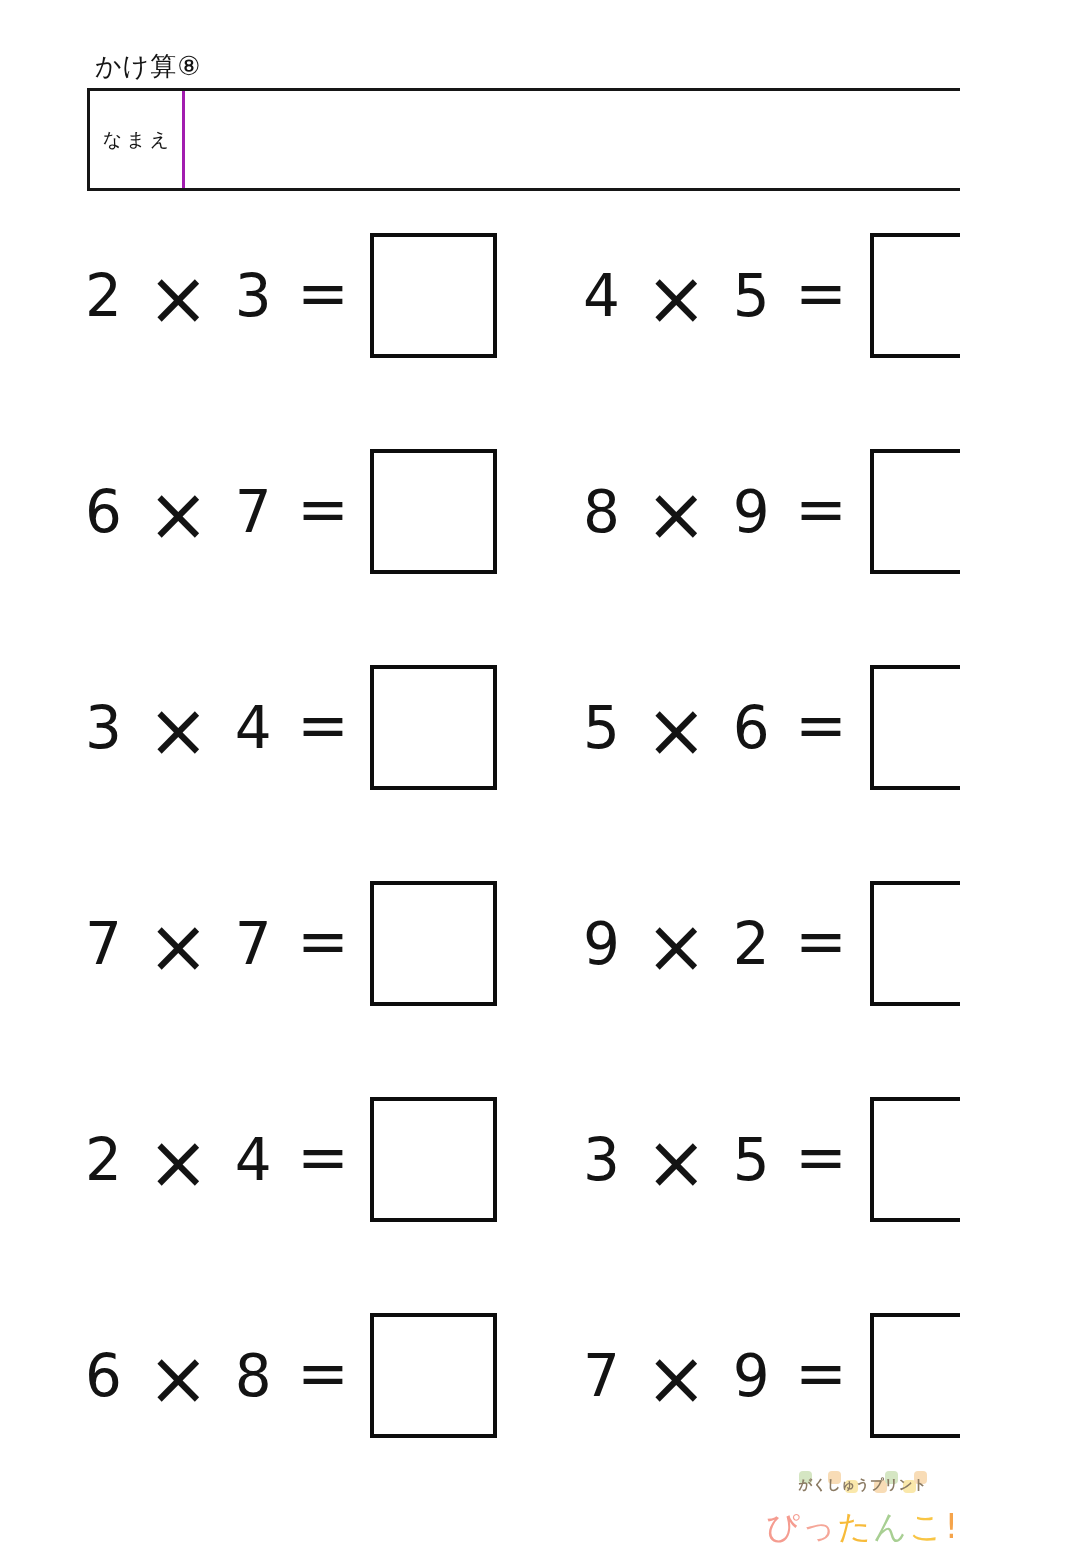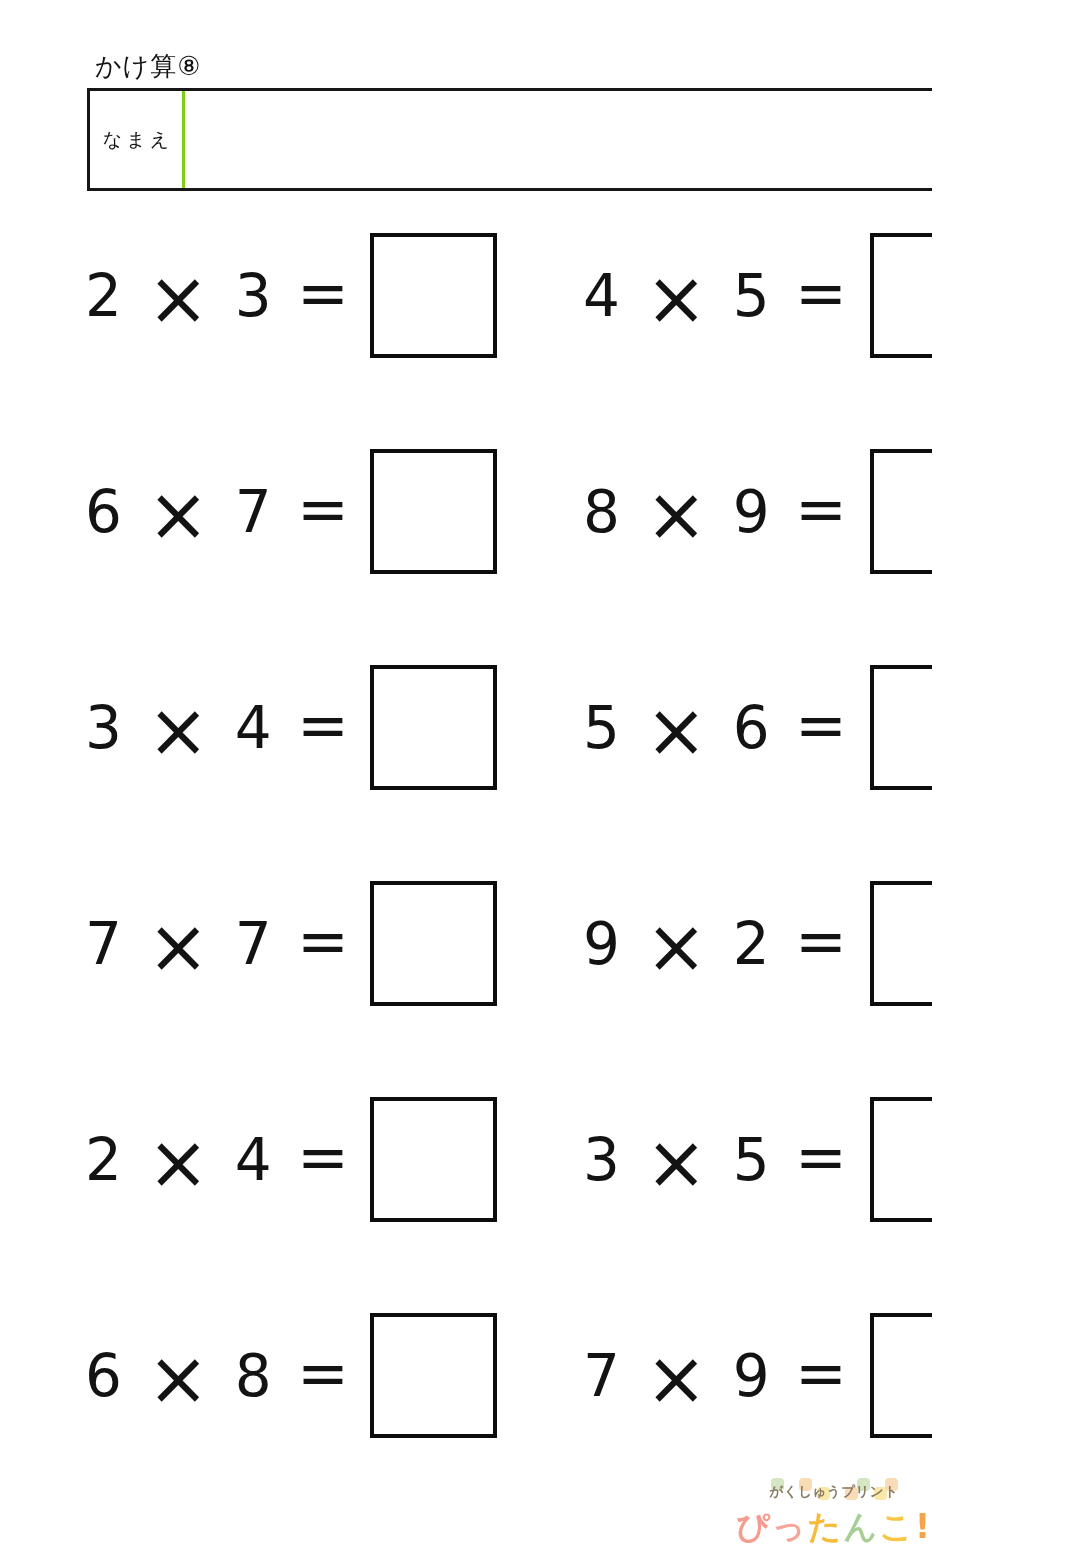--- a/index.html
+++ b/index.html
@@ -4,20 +4,21 @@
 <style>
   html, body { margin: 0; padding: 0; background: #ffffff; }
   body { font-family: "DejaVu Sans", "Liberation Sans", sans-serif; }
 
   .page {
     position: relative;
     width: 932px;
     height: 1560px;
     background: #ffffff;
     overflow: hidden;
+    padding-left: 28px;
   }
 
   .title {
     position: absolute;
     left: 95px;
     top: 49px;
     font-size: 26px;
     color: #141414;
     letter-spacing: 1px;
     white-space: nowrap;
@@ -29,21 +30,21 @@
     top: 88px;
     width: 907px;
     height: 103px;
     border: 3px solid #161616;
     box-sizing: border-box;
     display: flex;
     background: #ffffff;
   }
   .name-label-cell {
     width: 92px;
-    border-right: 3px solid #84cc16;
+    border-right: 3px solid #a21caf;
     display: flex;
     align-items: center;
     justify-content: center;
     font-size: 19px;
     color: #141414;
     letter-spacing: 4px;
     text-indent: 4px;
   }
   .name-field { flex: 1; }
 
@@ -103,23 +104,23 @@
     height: 13px;
     border-radius: 4px;
     background: var(--piece);
     left: 1px;
     top: -5px;
     z-index: -1;
   }
   .l1ch.piece:nth-child(2n)::before { top: 4px; left: 4px; }
   .logo-line2 {
     font-size: 33px;
-    font-weight: bold;
+    font-weight: normal;
     letter-spacing: 2px;
-    margin-top: 4px;
+    margin-top: 11px;
     white-space: nowrap;
   }
   .l2ch { display: inline-block; }
 </style>
 </head>
 <body>
 
 <div class="page">
 
   <div class="title">かけ算⑧</div>

